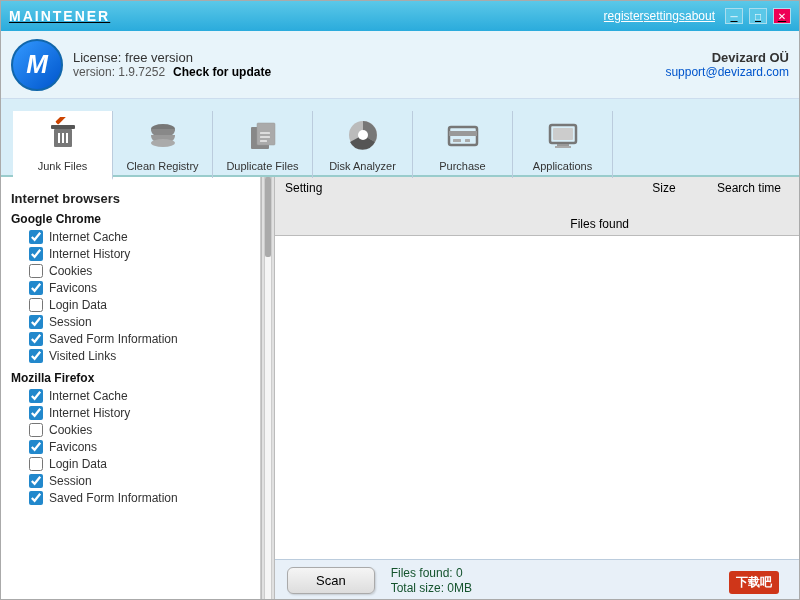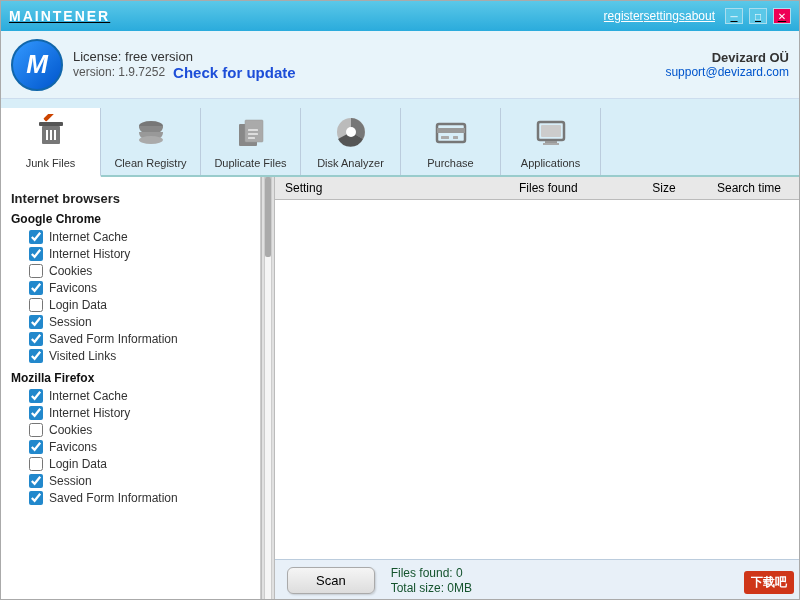--- a/index.html
+++ b/index.html
@@ -91,41 +91,41 @@
       color: #333;
     }
     #version-row {
       display: flex;
       align-items: center;
       gap: 8px;
       font-size: 12px;
       color: #555;
     }
     #check-update {
-      color: #1d4ed8;
+      color: #000000;
       font-weight: bold;
       cursor: pointer;
-      font-size: 15px;
+      font-size: 12px;
     }
     #contact-info {
       text-align: right;
       font-size: 12px;
       color: #333;
     }
     #devizard-name { font-size: 13px; font-weight: bold; color: #333; }
     #support-email { color: #0055cc; }
 
     
     #toolbar {
       background: #d8eef8;
       border-bottom: 2px solid #9cc;
       display: flex;
-      align-items: flex-end;
+      align-items: flex-start;
       height: 78px;
-      padding: 0;
+      padding: 12px;
     }
     .tool-btn {
       display: flex;
       flex-direction: column;
       align-items: center;
       justify-content: center;
       width: 100px;
       cursor: pointer;
       padding: 6px 4px;
       border-right: 1px solid #bcd;
@@ -207,21 +207,21 @@
     }
     #table-header {
       display: flex;
       background: #e8e8e8;
       border-bottom: 1px solid #bbb;
       padding: 4px 0;
       font-weight: normal;
       font-size: 12px;
     }
     .th-setting { flex: 1; padding-left: 10px; }
-    .th-files { width: 110px; text-align: left; }
+    .th-files { width: 110px; text-align: right; margin-top: 36px; }
     .th-size { width: 70px; text-align: center; }
     .th-search { width: 100px; text-align: center; }
     #table-body {
       flex: 1;
       overflow-y: auto;
       background: white;
     }
 
     
     #bottom-bar {
@@ -487,13 +487,13 @@
         </div>
         <div>
           <span>Total size:</span>
           <span>0MB</span>
         </div>
       </div>
     </div>
   </div>
 </div>
 
-<div id="watermark" style="position:fixed;bottom:6px;right:6px;background:#cc2200;color:white;font-size:12px;font-weight:bold;padding:3px 7px;border-radius:3px;opacity:0.9;z-index:999;">下载吧</div>
+<div id="watermark" style="position:fixed;bottom:6px;right:21px;background:#cc2200;color:white;font-size:12px;font-weight:bold;padding:3px 7px;border-radius:3px;opacity:0.9;z-index:999;">下载吧</div>
 
 </body></html>

